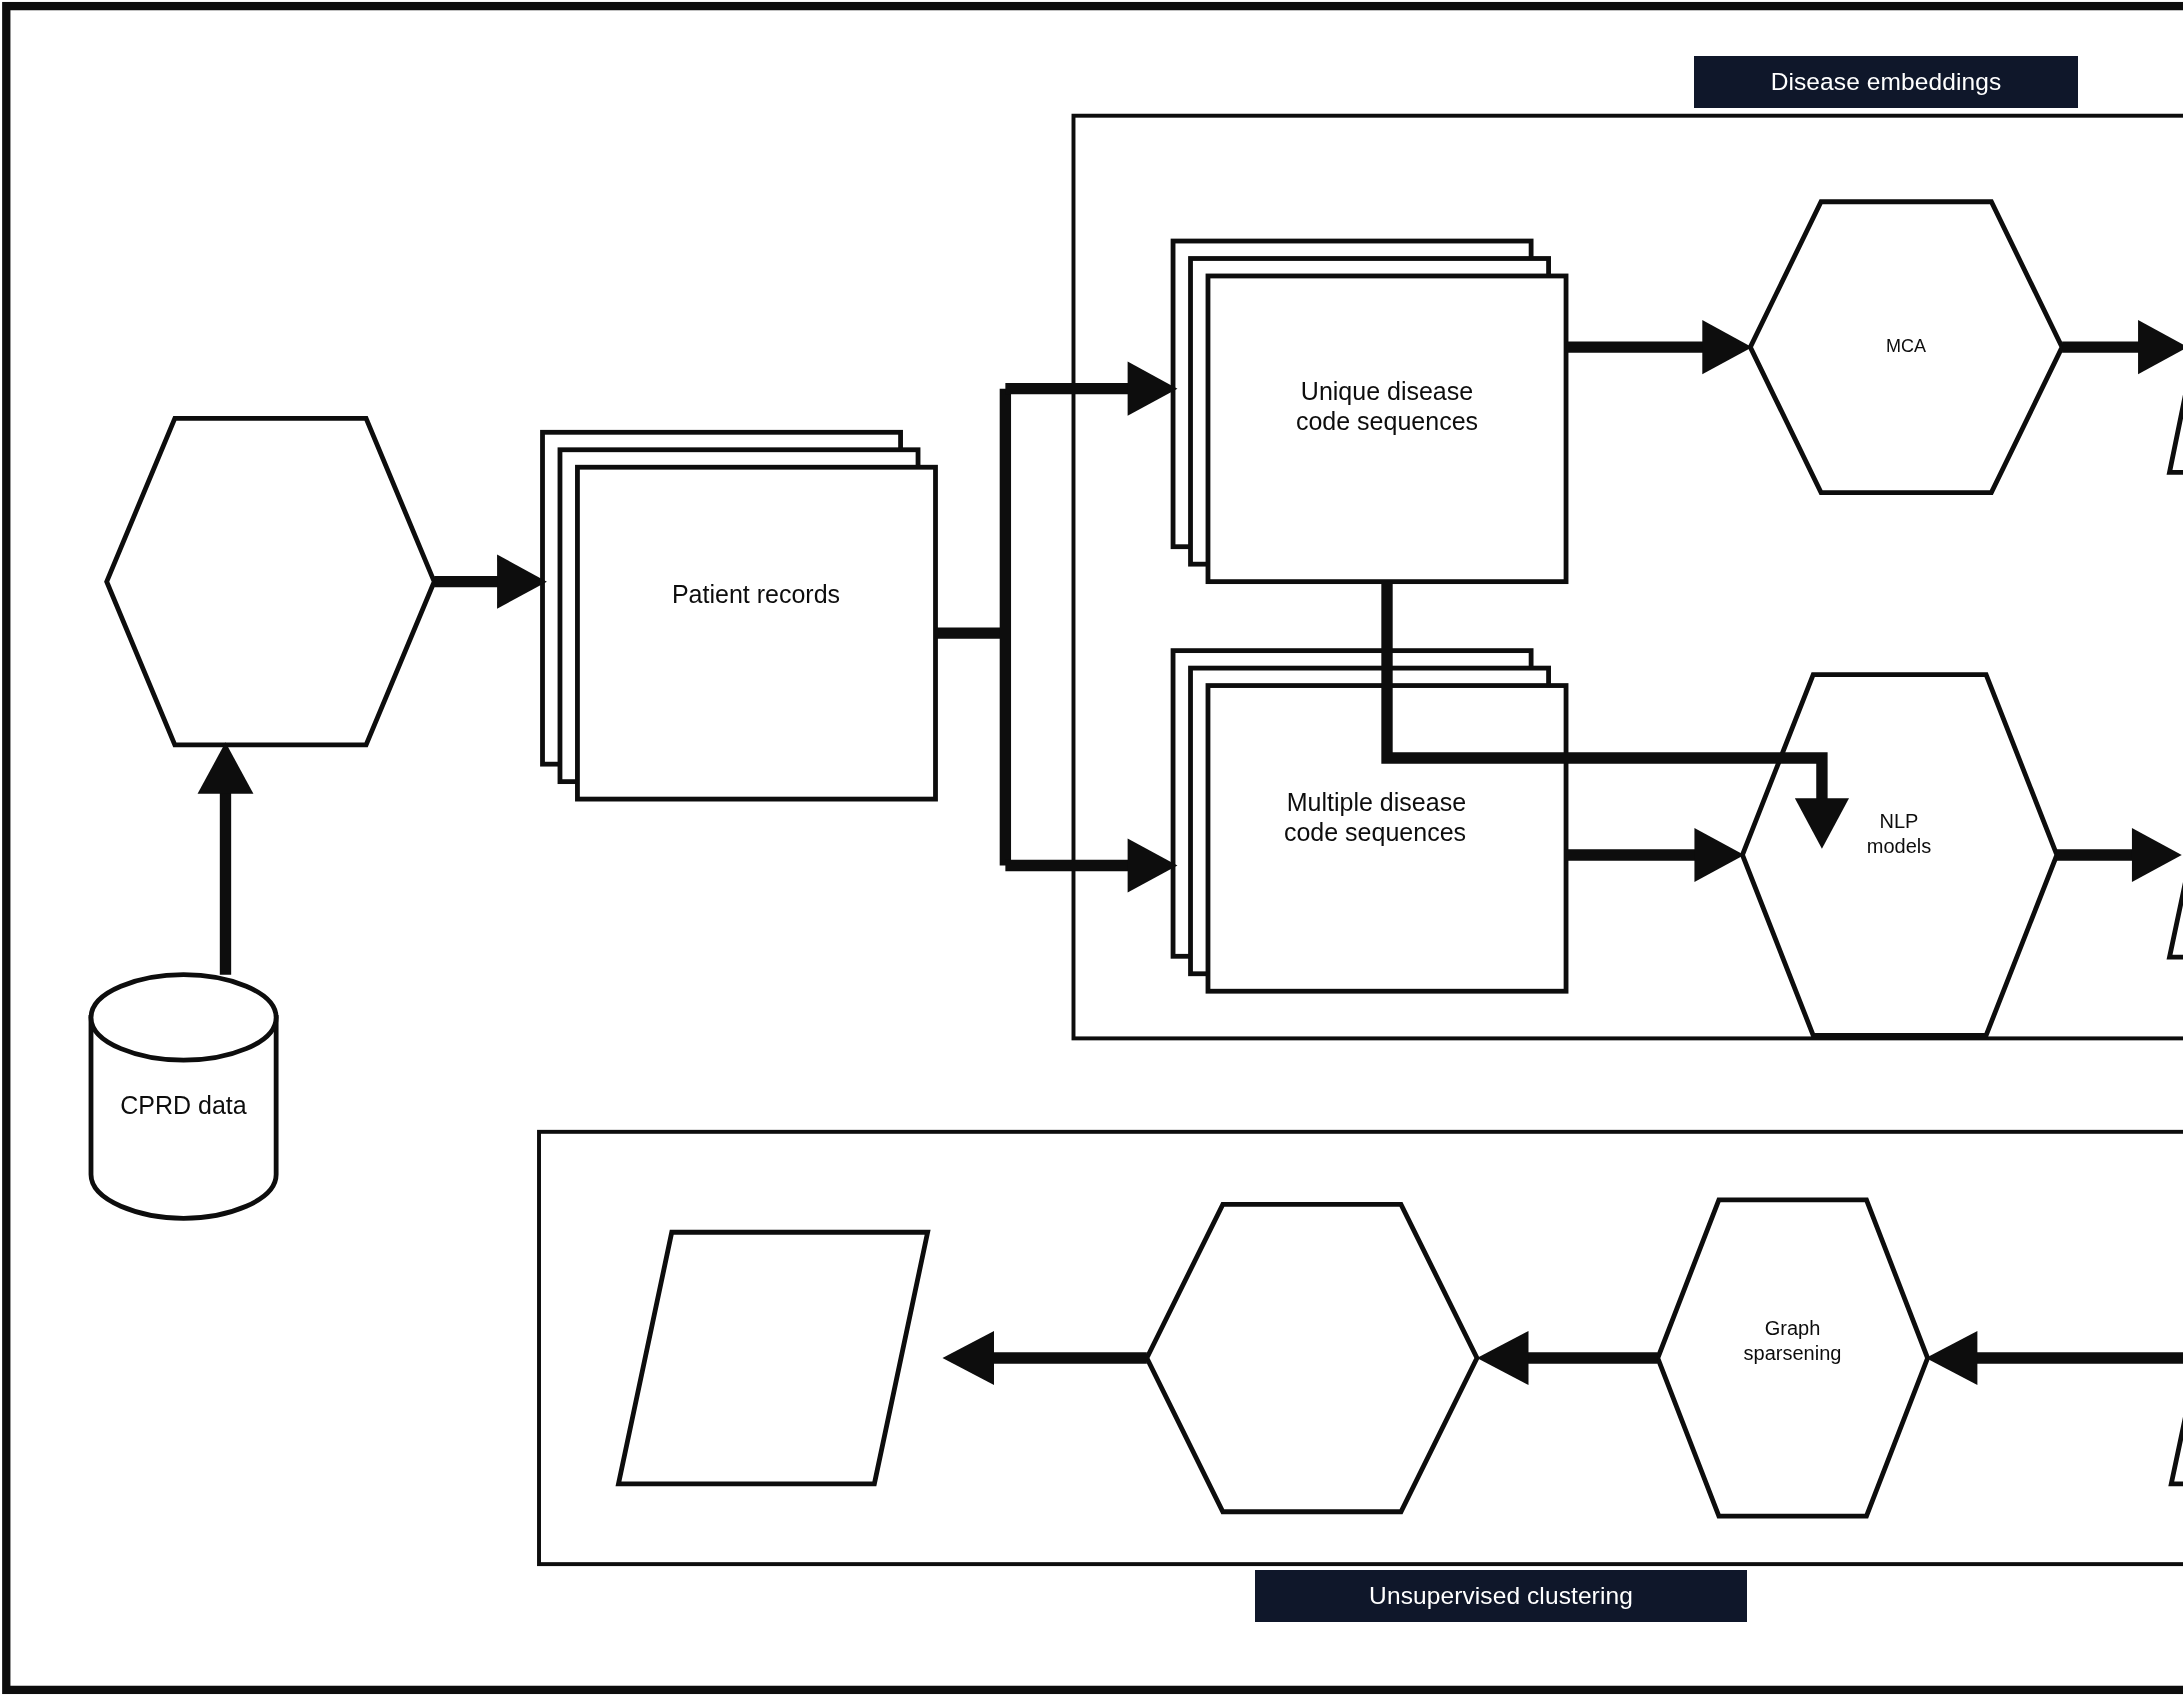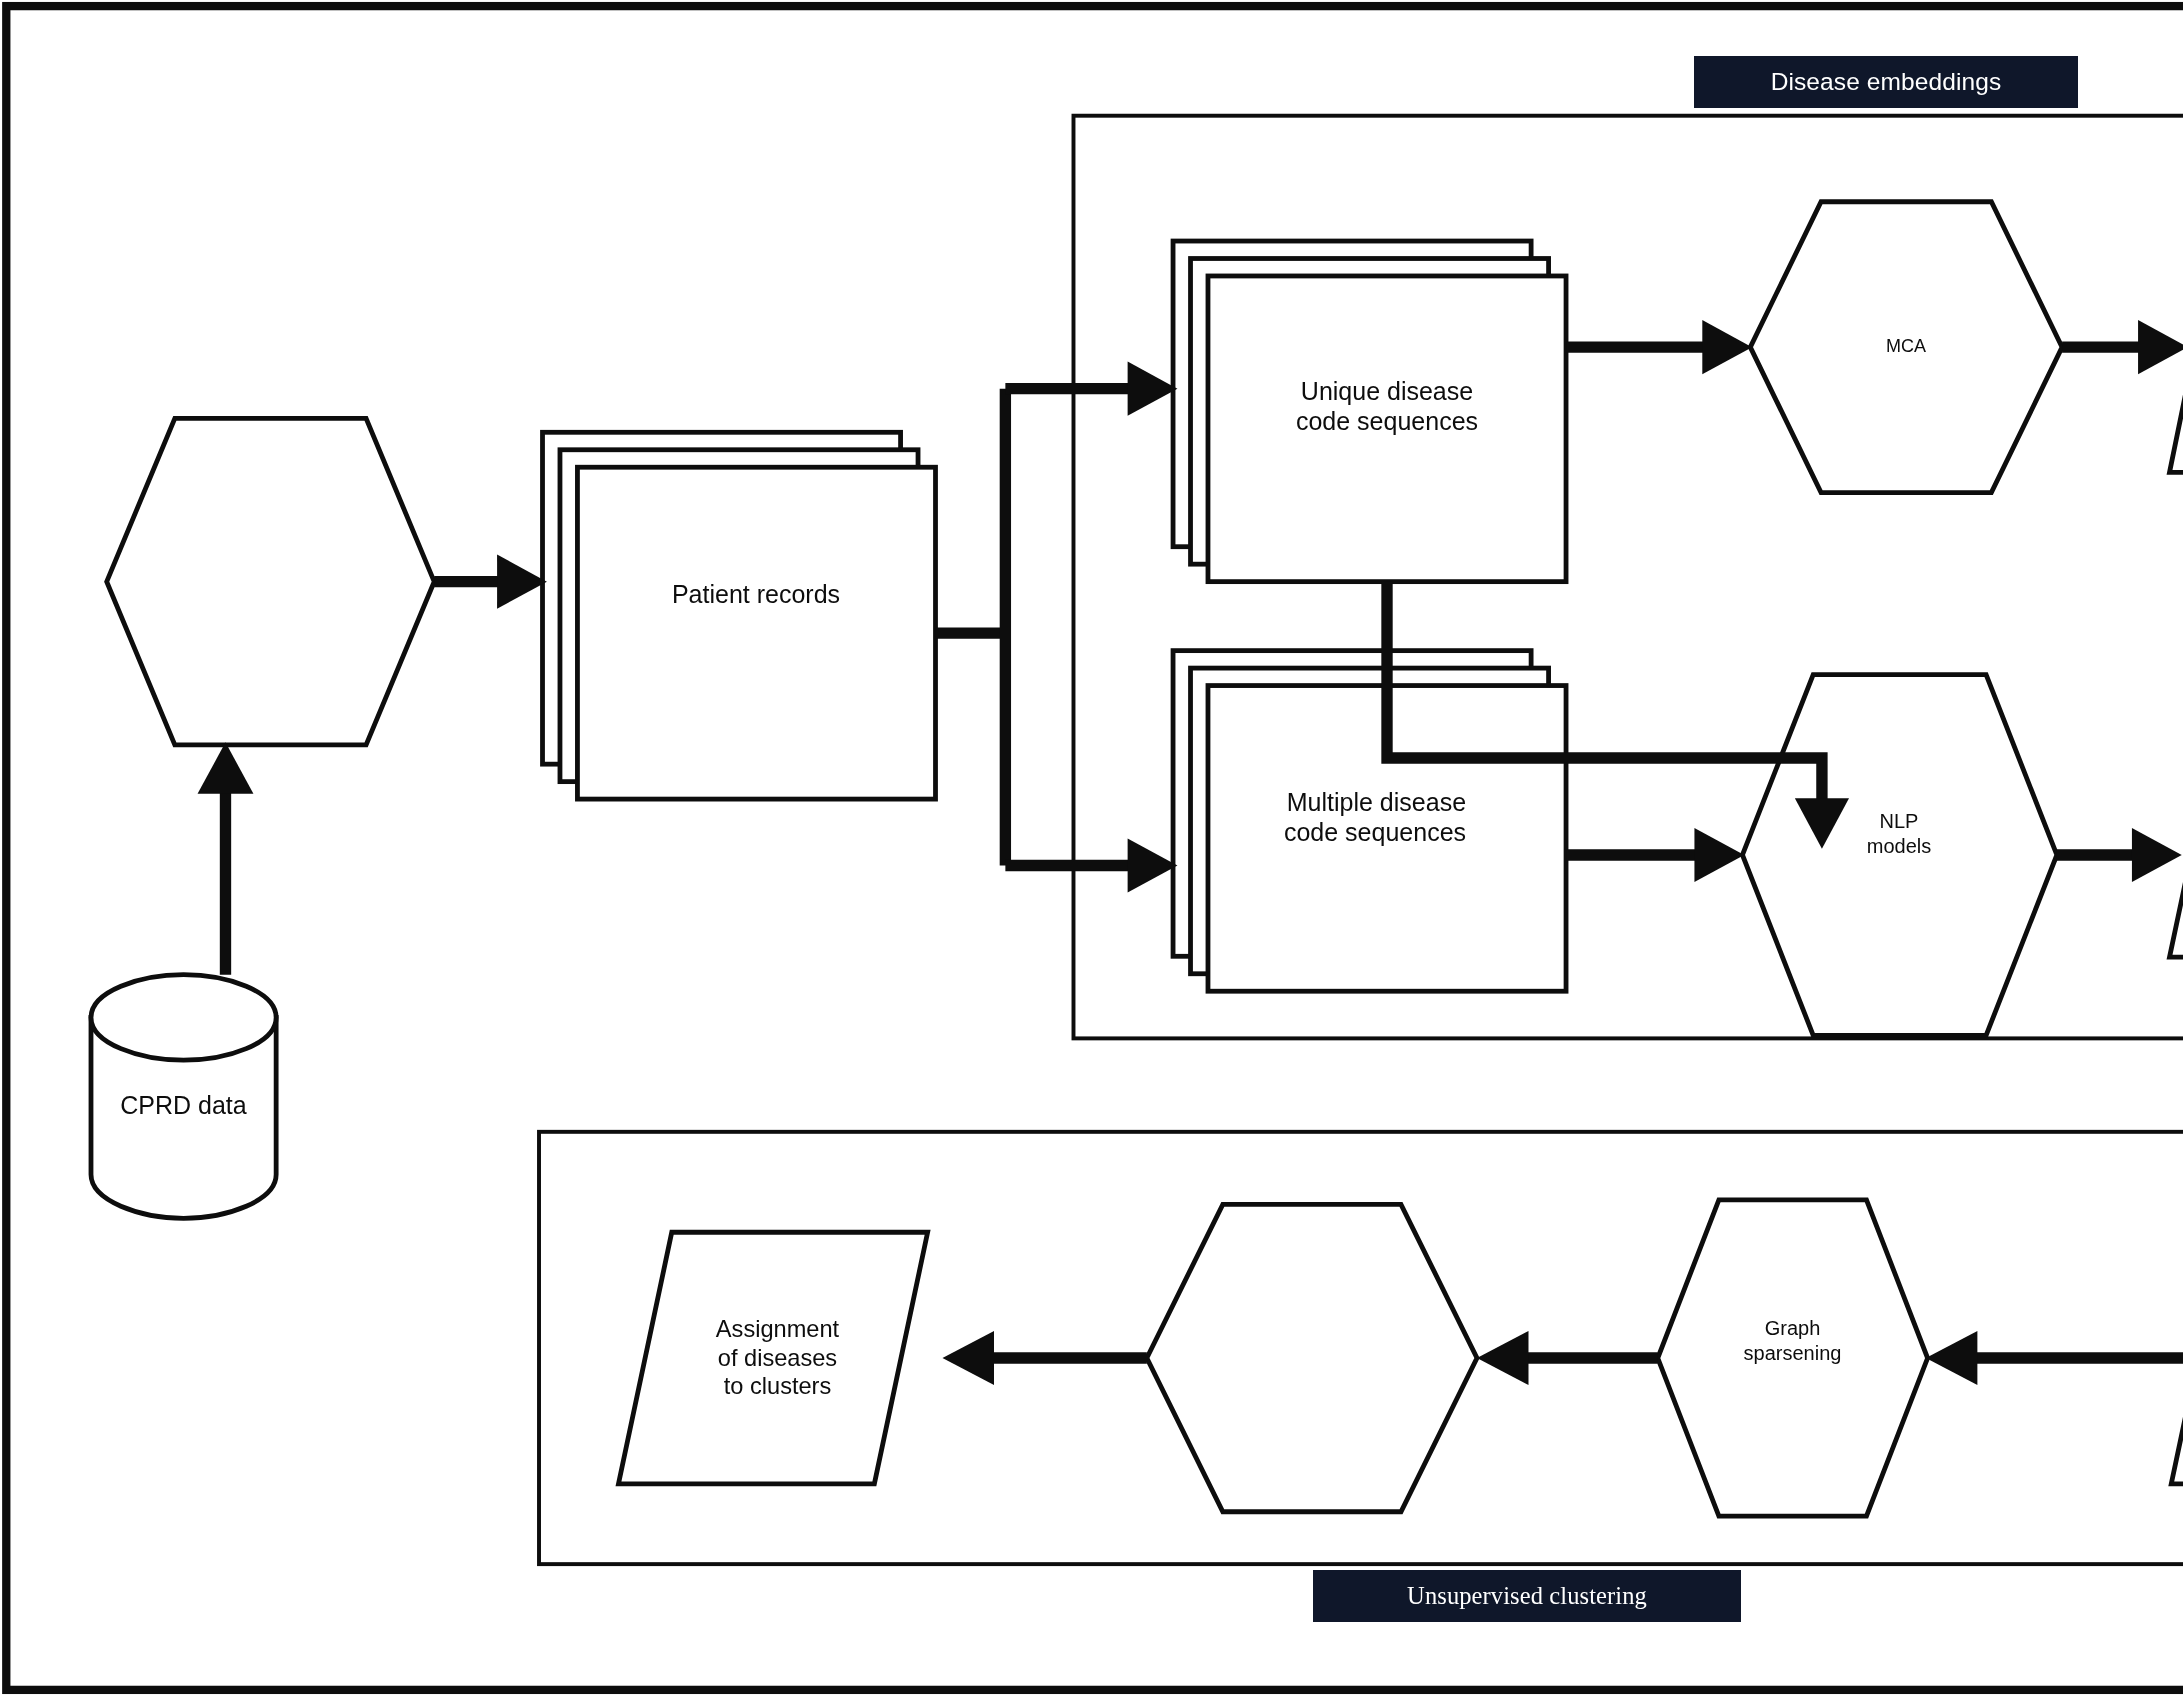--- a/index.html
+++ b/index.html
@@ -203,21 +203,21 @@
 
     <g>
       <path class="connector" d="M 2626 3110 L 2270 3110"></path>
       <polygon class="connector-head" points="2158,3110 2276,3048 2276,3172"></polygon>
     </g>
 
   </svg>
 
   <div class="band f-band" style="left:1694px; top:56px; width:384px; height:52px;">Disease embeddings</div>
 
-  <div class="band f-band" style="left:1313px; top:1570px; width:428px; height:52px;font-family:Liberation Serif, serif;">Unsupervised clustering</div>
+  <div class="band f-band" style="left:1255px; top:1570px; width:492px; height:52px;">Unsupervised clustering</div>
 
   <div class="node-label f-lg" style="left:91px; top:1070px; width:185px; height:70px;">CPRD data</div>
 
 
   <div class="node-label f-lg" style="left:577px; top:559px; width:358px; height:70px;">Patient records</div>
 
   <div class="node-label f-lg" style="left:1208px; top:358px; width:358px; height:96px;">Unique disease
 code sequences</div>
 
   <div class="node-label f-lg" style="left:1196px; top:769px; width:358px; height:96px;text-align:right;">Multiple disease
@@ -225,18 +225,15 @@
 
   <div class="node-label f-xl" style="left:1812px; top:314px; width:188px; height:65px;">MCA</div>
 
   <div class="node-label f-sm" style="left:1803px; top:790px; width:192px; height:87px;">NLP
 models</div>
 
   <div class="node-label f-sm" style="left:1690px; top:1297px; width:205px; height:87px;">Graph
 sparsening</div>
 
 
-  <div class="node-label f-md" style="left:642px; top:1275px; width:271px; height:166px;">Assignment
-of diseases
-to clusters</div>
 
 </div>
 
 
 </body></html>

